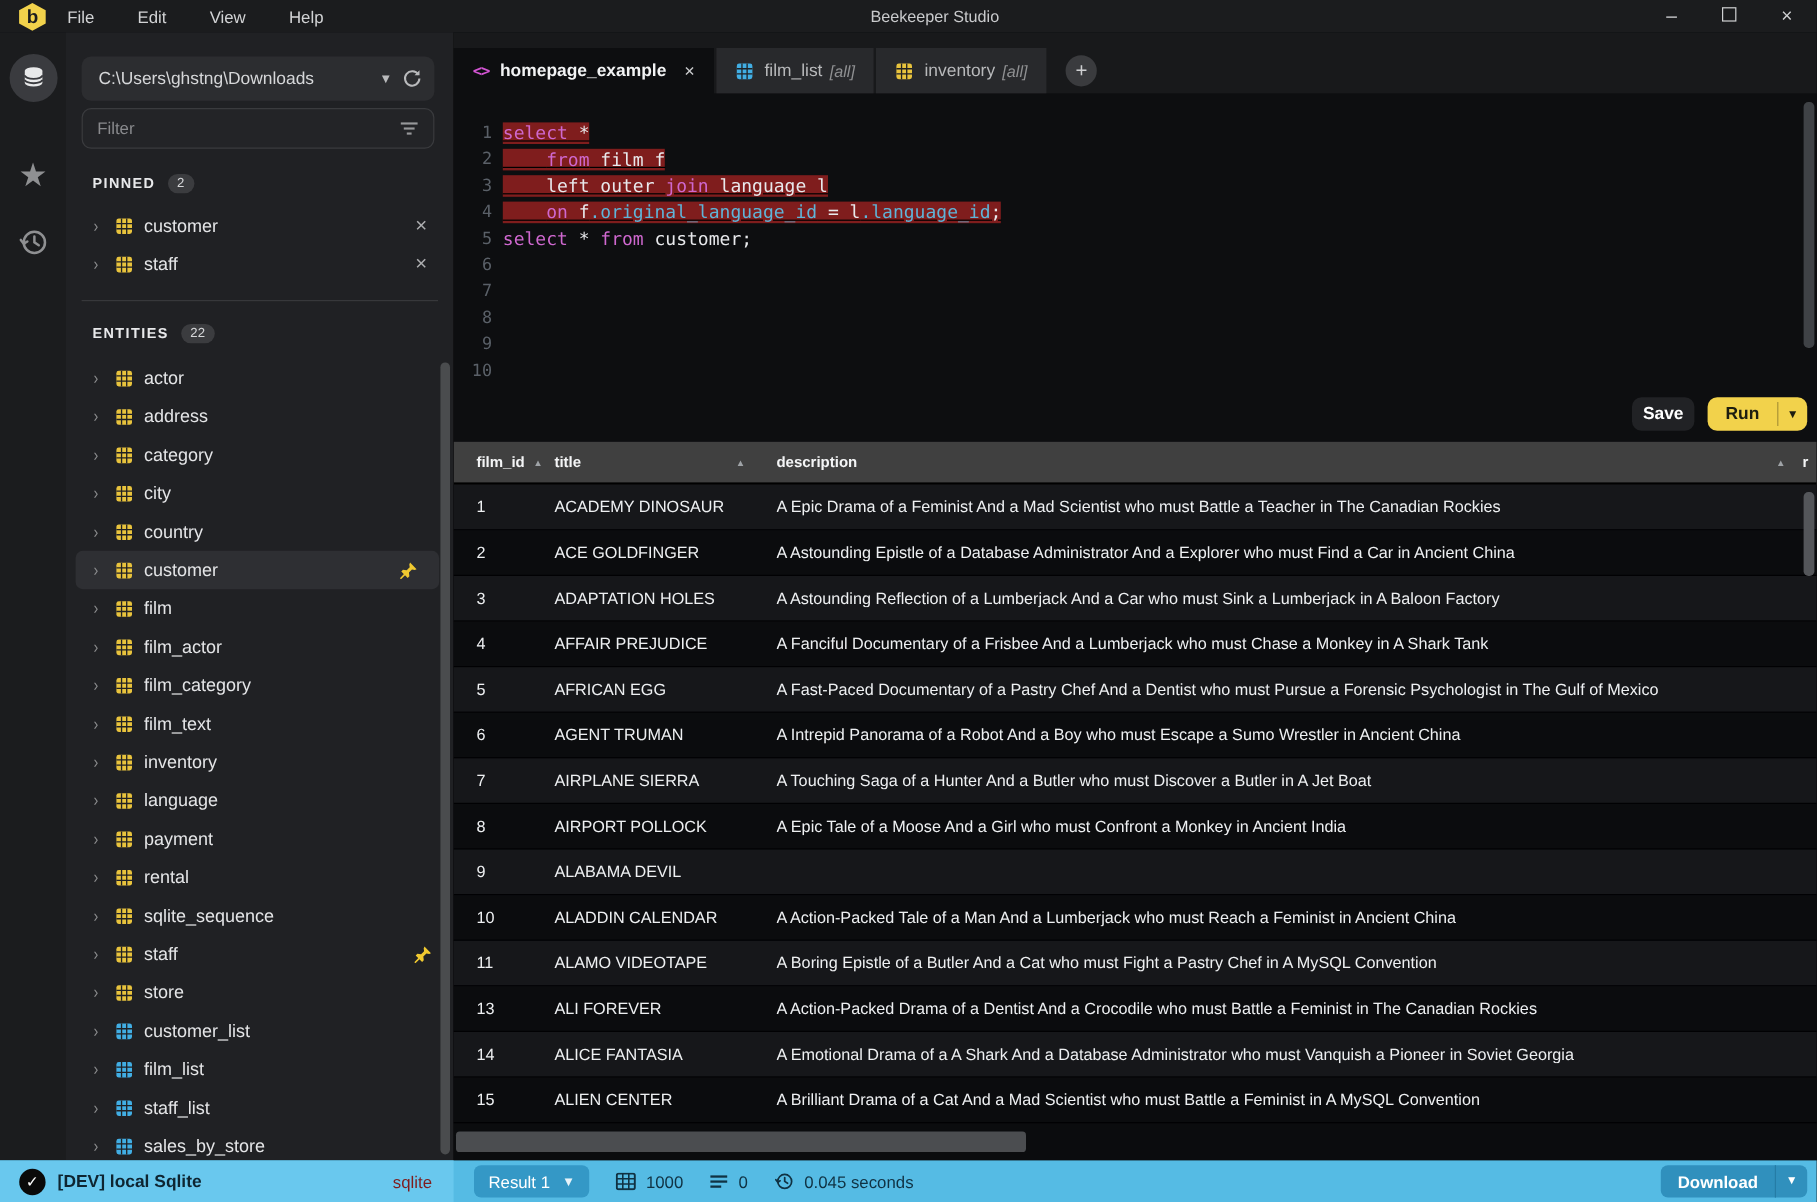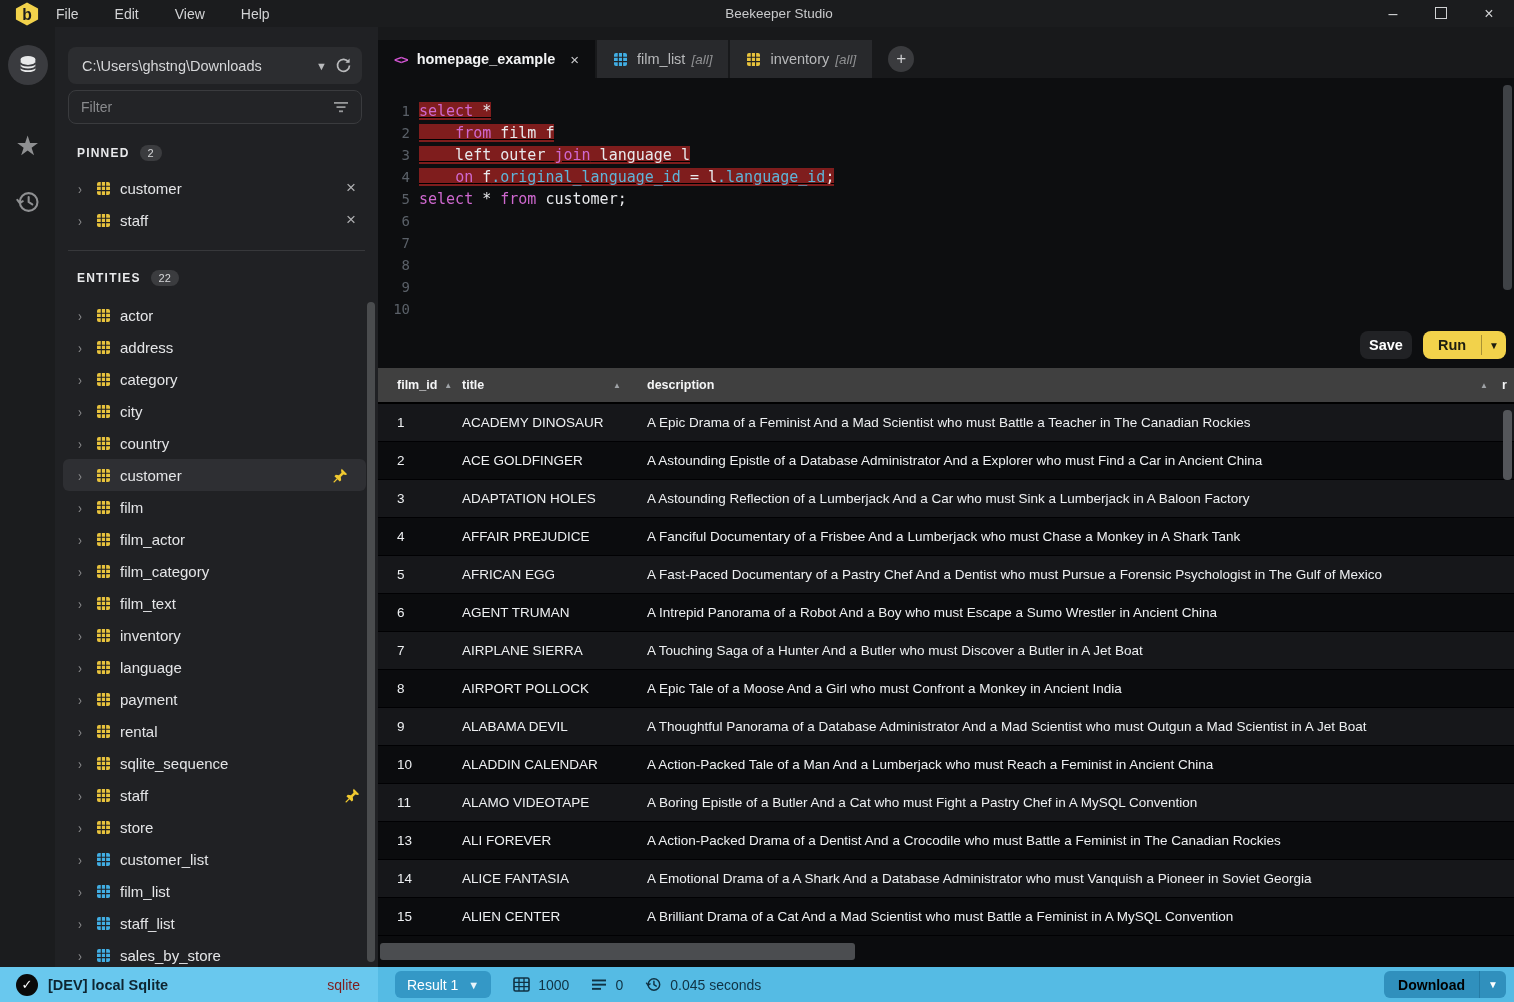--- a/index.html
+++ b/index.html
@@ -102,21 +102,21 @@
     display:flex; align-items:center; justify-content:center; }
   .conn-name { color:#0e2531; font-weight:bold; font-size:14.5px; flex:1; }
   .dialect { color:#7f1d1d; font-size:14px; }
   .status-right { flex:1; display:flex; align-items:center; gap:22px; padding-left:17px; }
   .result-btn { background:#3498c6; border-radius:6px; height:27px; display:flex; align-items:center; gap:10px; padding:0 12px; }
   .result-btn-label { color:#fff; font-size:14px; }
   .result-btn .caret { color:#e8f4fa; margin:0; }
   .status-item { display:flex; align-items:center; gap:8px; color:#103243; font-size:14px; }
   .download-btn { position:absolute; right:8px; top:971px; height:27px; background:#3090bd; border-radius:6px;
     display:flex; align-items:center; }
-  .dl-label { color:#000000; font-weight:bold; font-size:14px; padding:0 14px; }
+  .dl-label { color:#ffffff; font-weight:bold; font-size:14px; padding:0 14px; }
   .dl-sep { width:1px; height:27px; background:#257ca6; }
   .dl-caret { color:#fff; font-size:10px; width:26px; text-align:center; }
 </style>
 </head>
 <body>
 
 <div id="app">
 
   <div class="titlebar">
     <svg class="logo" viewBox="0 0 30 26">
@@ -517,21 +517,20 @@
     <span class="td-desc">A Touching Saga of a Hunter And a Butler who must Discover a Butler in A Jet Boat</span>
           </div>
           <div class="trow">
             <span class="td-id">8</span>
     <span class="td-title">AIRPORT POLLOCK</span>
     <span class="td-desc">A Epic Tale of a Moose And a Girl who must Confront a Monkey in Ancient India</span>
           </div>
           <div class="trow">
             <span class="td-id">9</span>
     <span class="td-title">ALABAMA DEVIL</span>
-    <span class="td-desc">A Thoughtful Panorama of a Database Administrator And a Mad Scientist who must Outgun a Mad Scientist in A Jet Boat</span>
           </div>
           <div class="trow">
             <span class="td-id">10</span>
     <span class="td-title">ALADDIN CALENDAR</span>
     <span class="td-desc">A Action-Packed Tale of a Man And a Lumberjack who must Reach a Feminist in Ancient China</span>
           </div>
           <div class="trow">
             <span class="td-id">11</span>
     <span class="td-title">ALAMO VIDEOTAPE</span>
     <span class="td-desc">A Boring Epistle of a Butler And a Cat who must Fight a Pastry Chef in A MySQL Convention</span>

